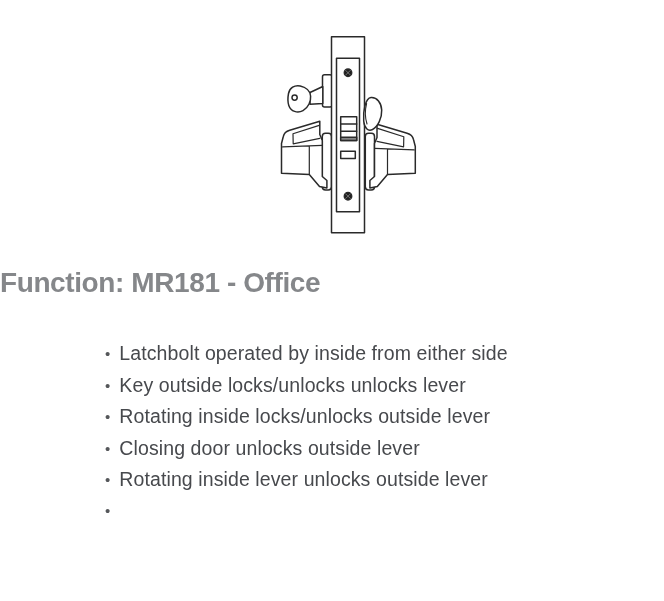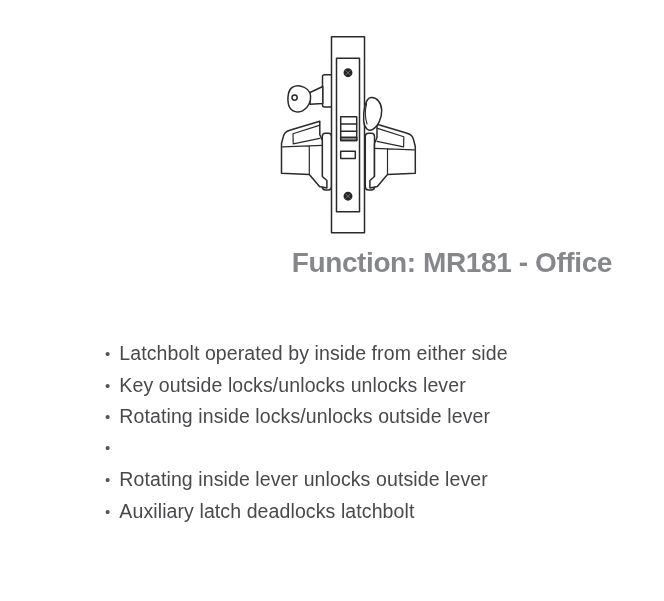--- a/index.html
+++ b/index.html
@@ -2,22 +2,22 @@
 <html><head>
 <meta charset="utf-8">
 <style>
   html,body{margin:0;padding:0;background:#fff;}
   .stage{
     position:relative;width:664px;height:601px;background:#ffffff;overflow:hidden;
     font-family:"Liberation Sans", sans-serif;
   }
   .diagram{position:absolute;left:0;top:0;width:664px;height:601px;}
   .page-title{
-    position:absolute;left:0;top:246px;width:612px;
-    text-align:right;font-size:28px;font-weight:bold;
+    position:absolute;left:0;top:266px;width:612px;
+    text-align:left;font-size:28px;font-weight:bold;
     letter-spacing:-0.4px;color:#85878a;line-height:34px;
   }
   .feature-list{
     position:absolute;left:105px;top:338px;margin:0;padding:0;list-style:none;
   }
   .feature-list li{
     display:flex;align-items:baseline;height:31.6px;
     font-size:19.5px;color:#47494d;letter-spacing:0.1px;line-height:31.6px;
   }
   .bullet{
@@ -112,24 +112,24 @@
     <li>
       <span class="bullet">•</span>
       <span>Key outside locks/unlocks unlocks lever</span>
     </li>
     <li>
       <span class="bullet">•</span>
       <span>Rotating inside locks/unlocks outside lever</span>
     </li>
     <li>
       <span class="bullet">•</span>
+      <span>Closing door unlocks outside lever</span>
     </li>
     <li>
       <span class="bullet">•</span>
       <span>Rotating inside lever unlocks outside lever</span>
     </li>
     <li>
       <span class="bullet">•</span>
-      <span>Auxiliary latch deadlocks latchbolt</span>
     </li>
   </ul>
 
 </div>
 
 </body></html>

